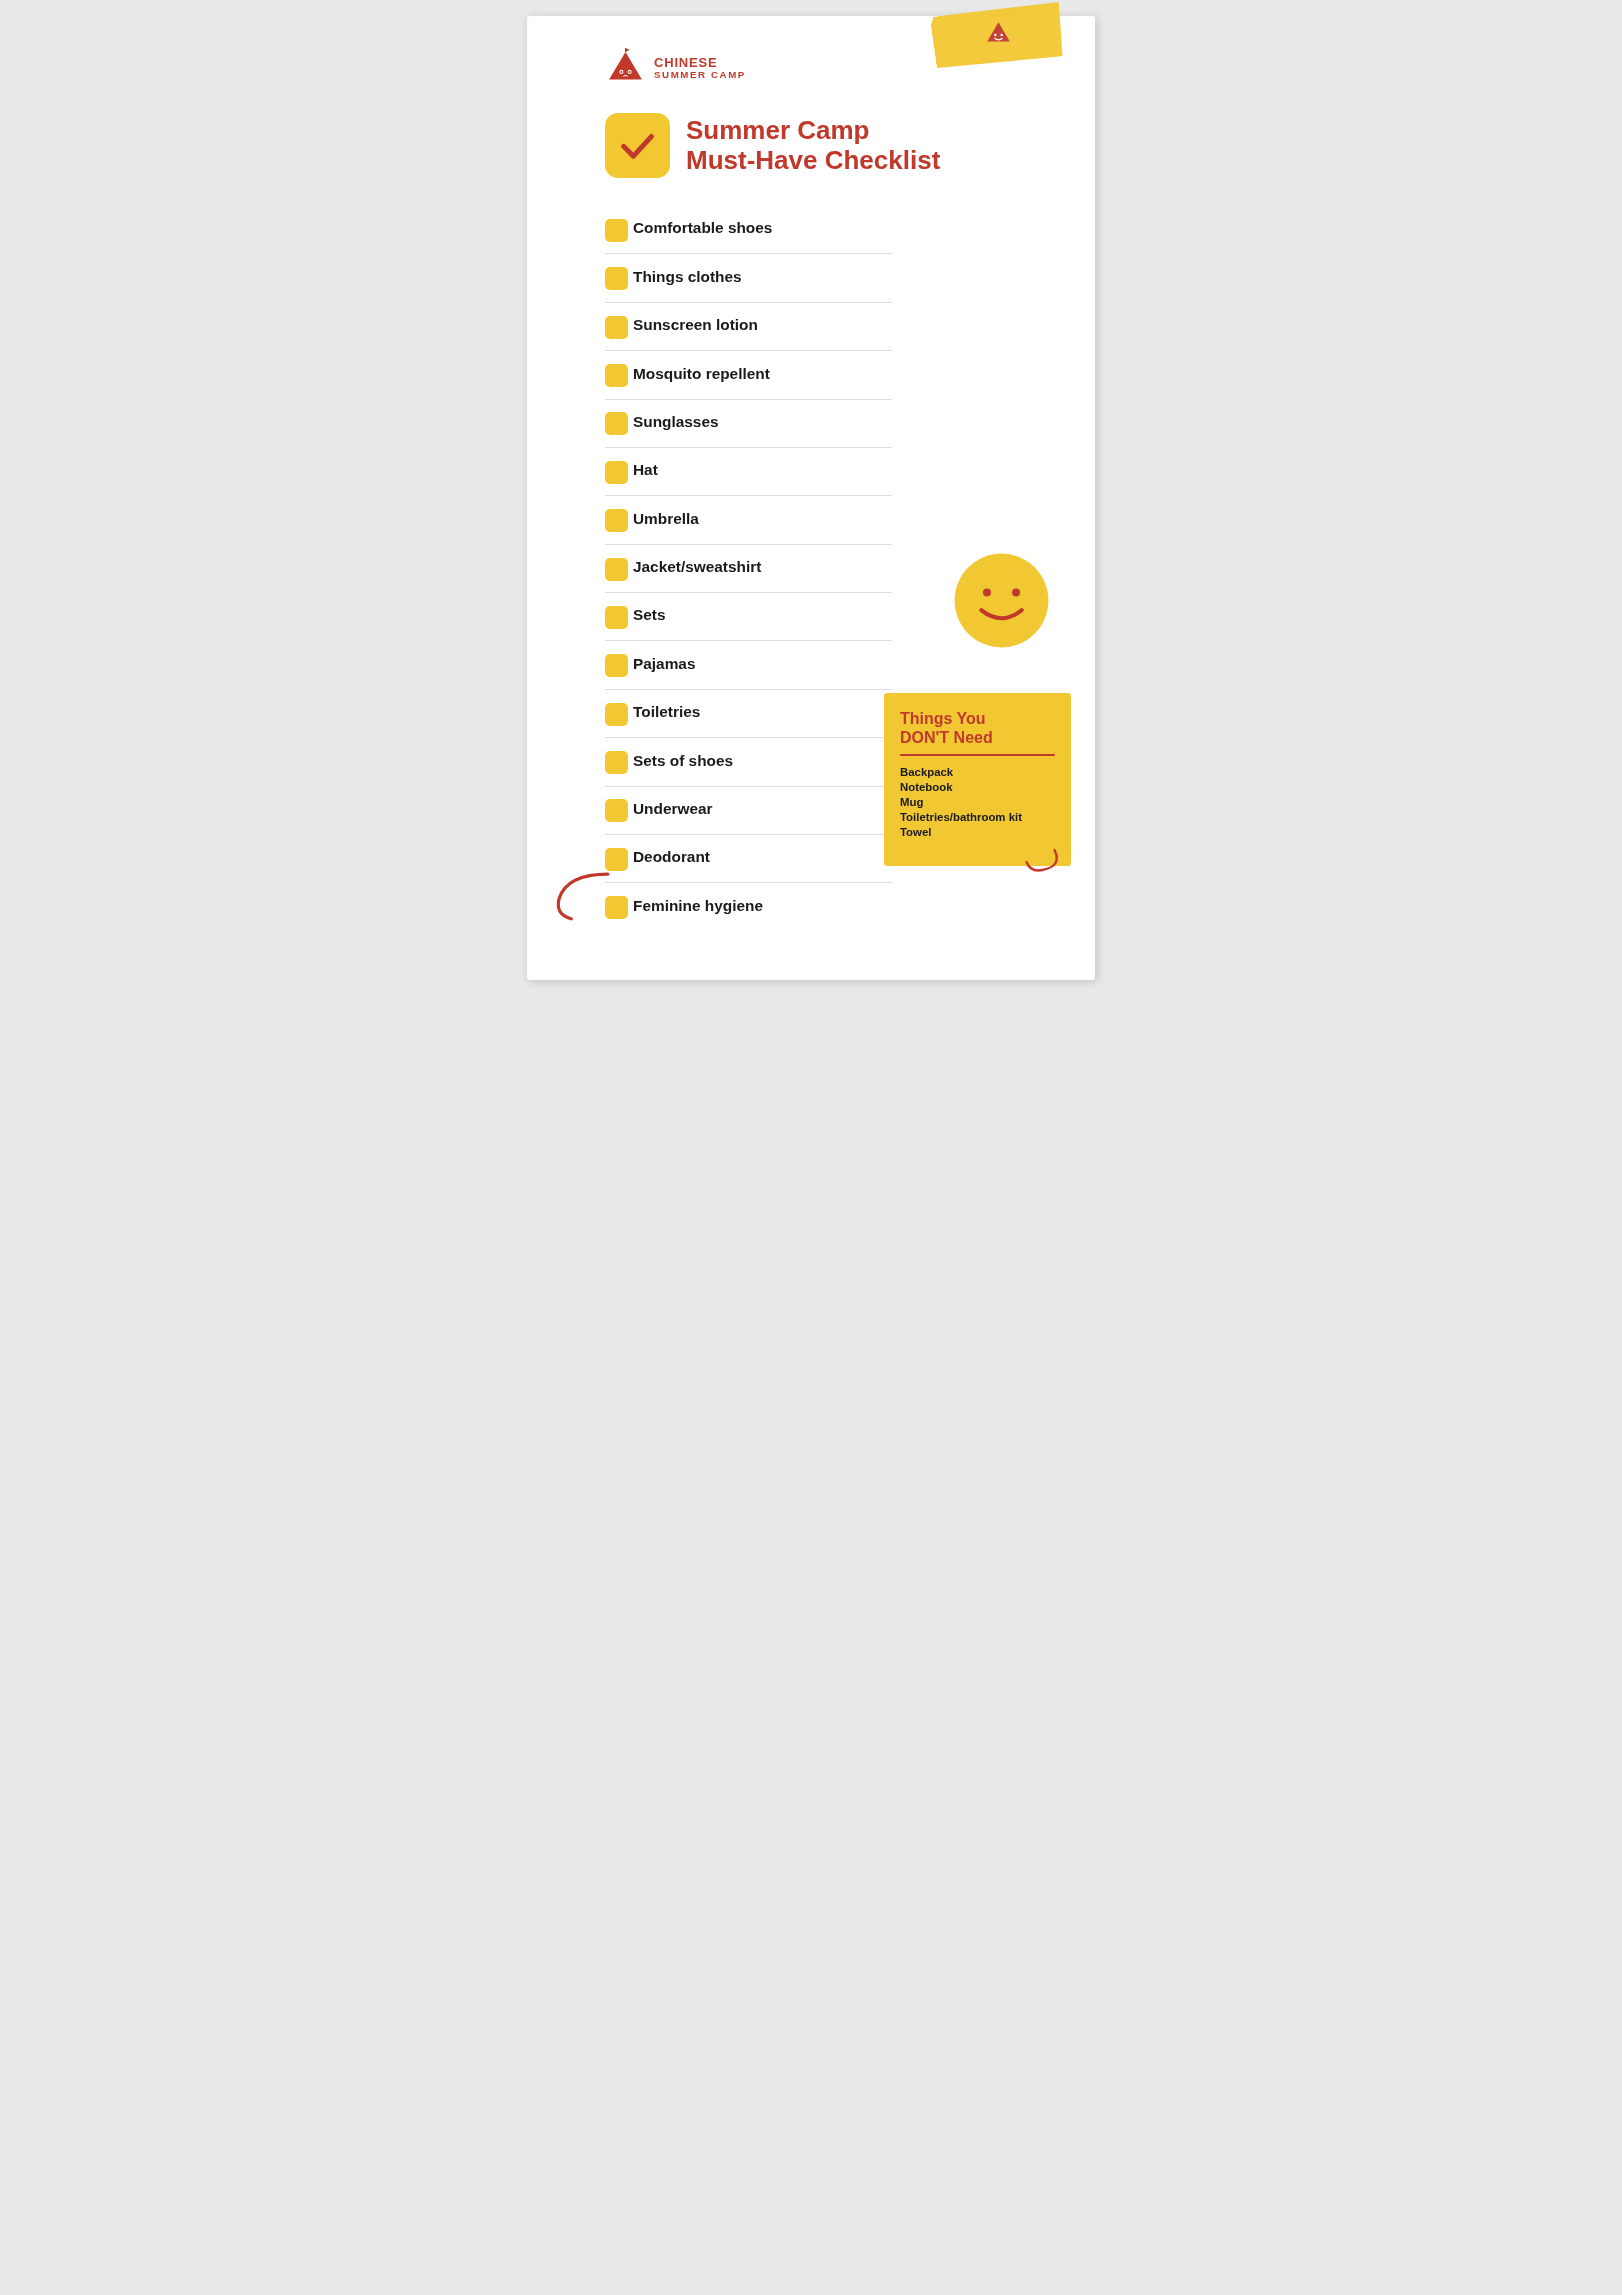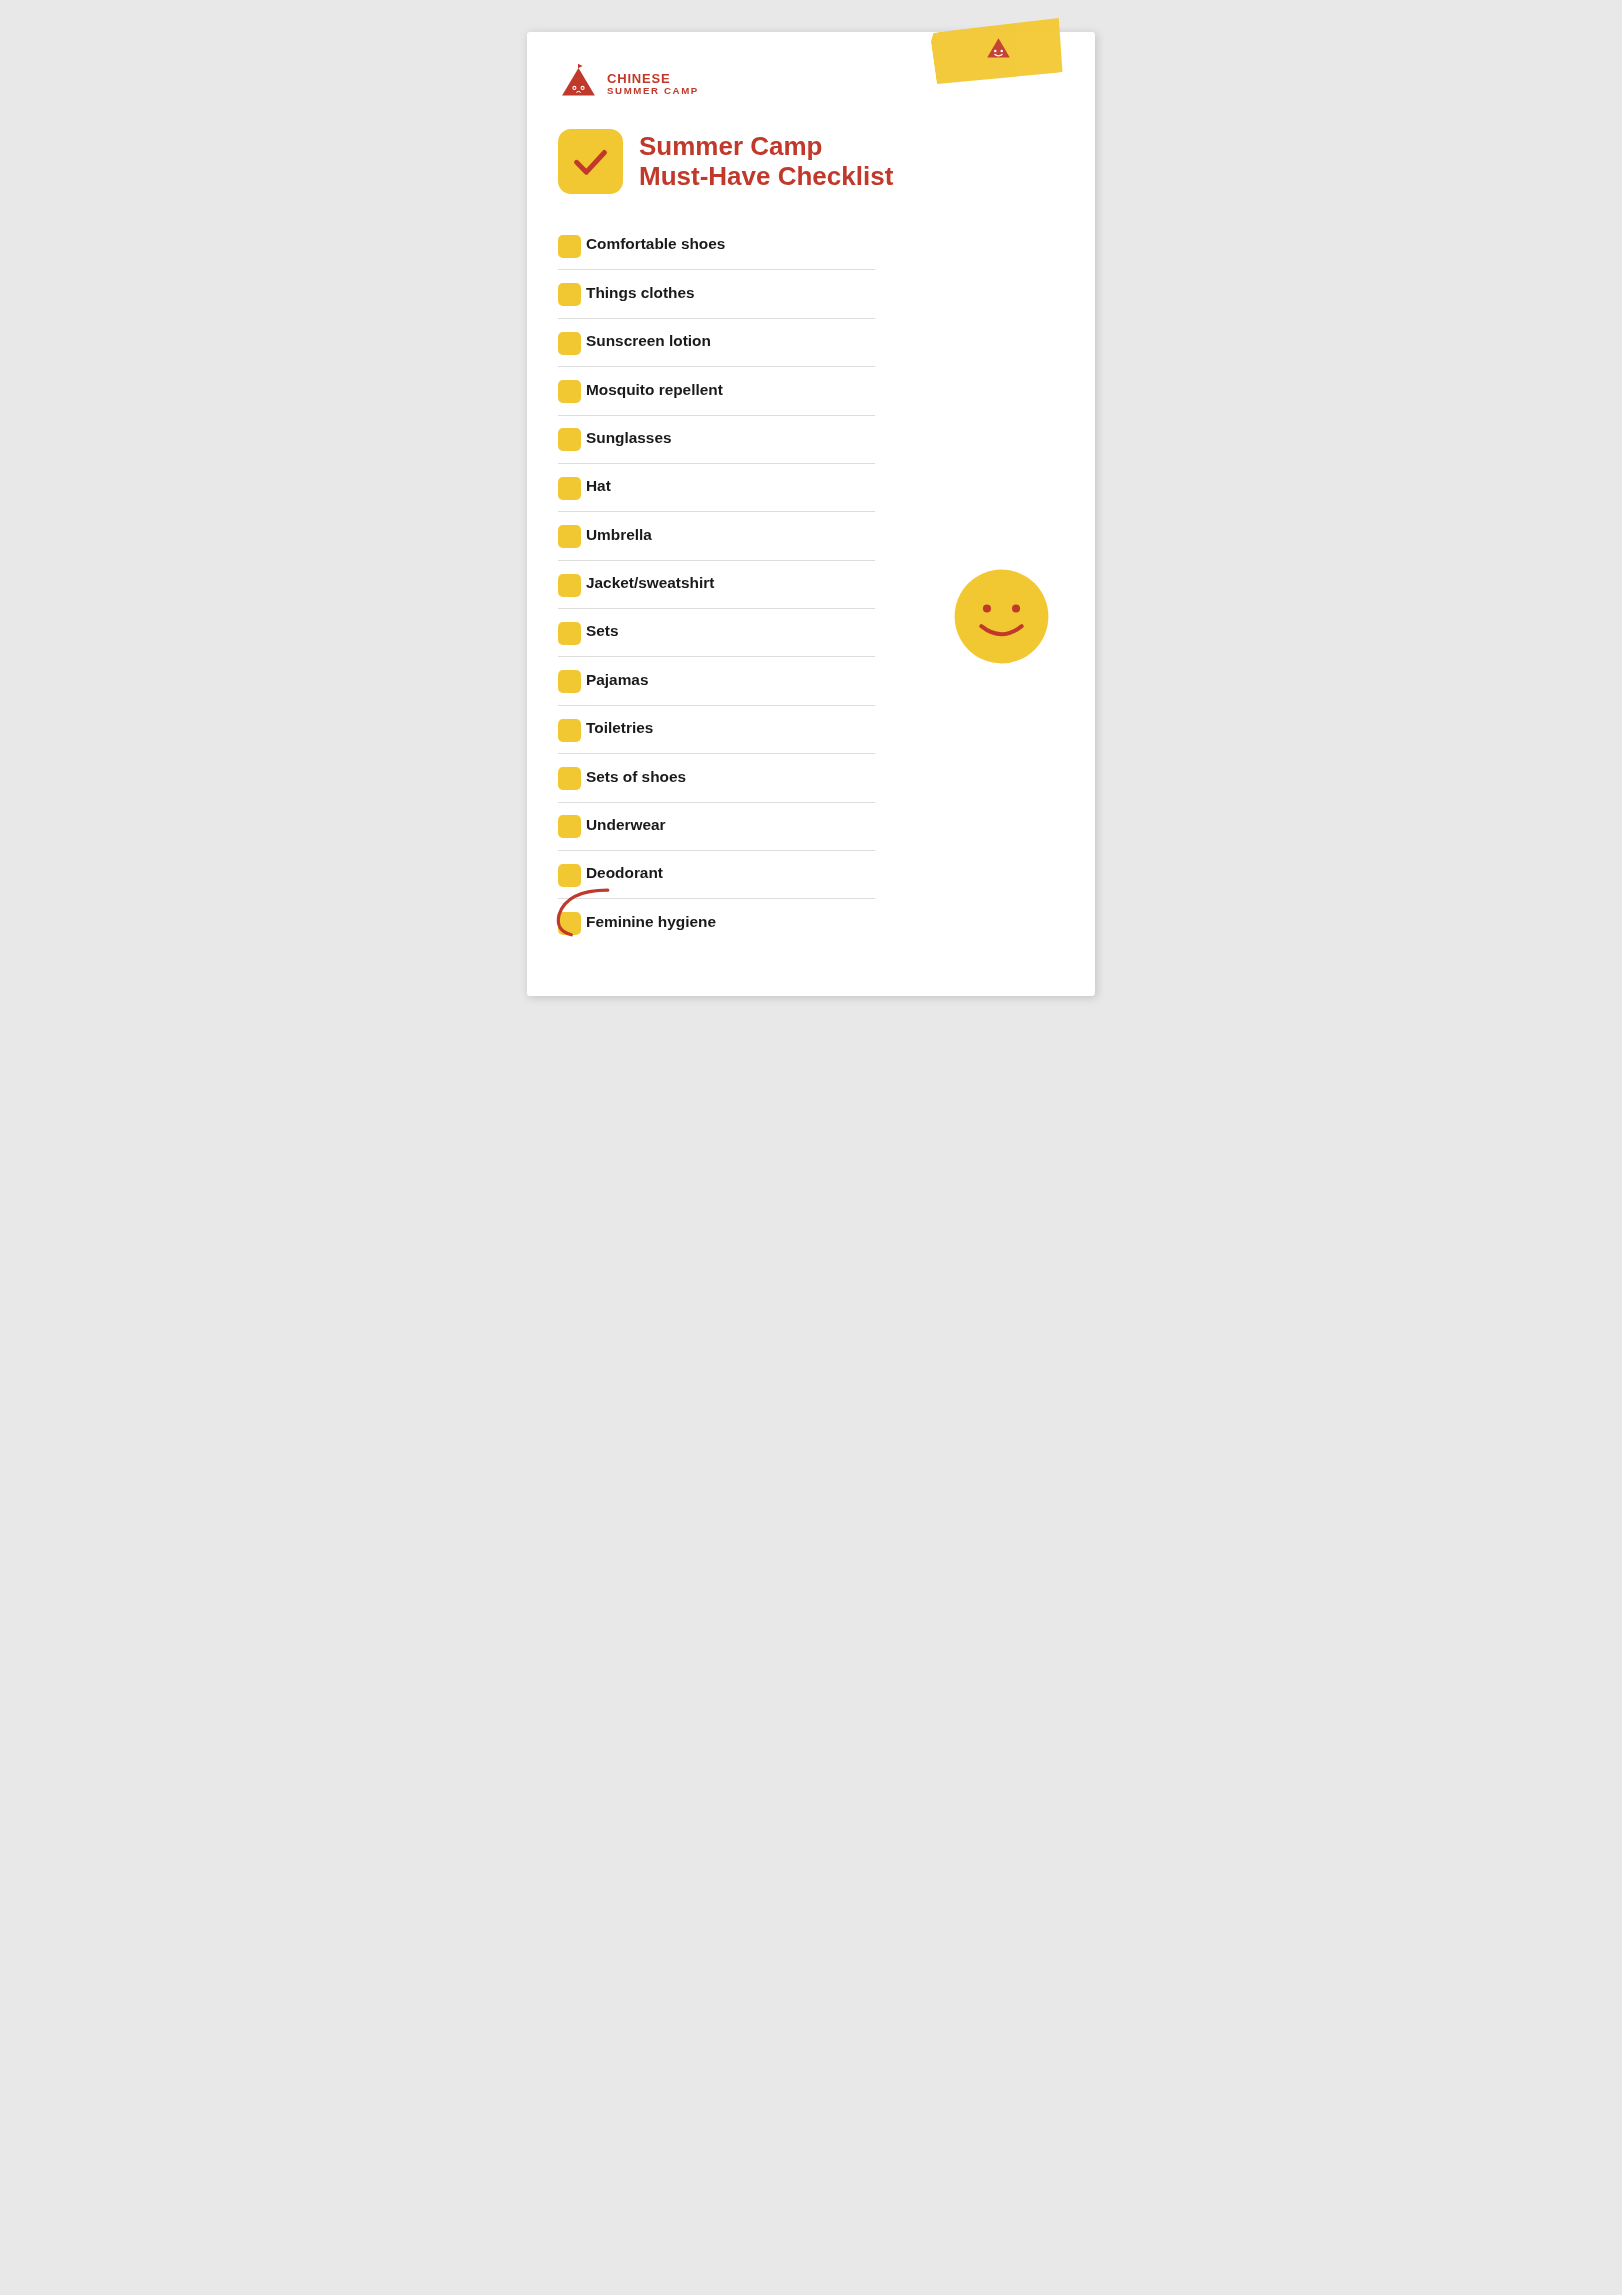--- a/index.html
+++ b/index.html
@@ -11,22 +11,22 @@
       align-items: flex-start;
       min-height: 100vh;
       font-family: 'Arial', sans-serif;
     }
 
     .page {
       width: 568px;
       min-height: 803px;
       background: #fff;
       position: relative;
-      padding: 32px 49px 49px 31px;
-      margin: 32px auto;
+      padding: 32px 49px 49px 78px;
+      margin: 16px auto;
       box-shadow: 1.6px 1.6px 8px rgba(0,0,0,0.15);
       border-radius: 3.2px;
     }
 
     
     .tape-top-right {
       position: absolute;
       top: -8px;
       right: 32px;
       width: 130px;
@@ -319,19 +319,37 @@
 
   <svg class="smiley-face" viewBox="0 0 120 120">
     <circle cx="60" cy="60" r="58" fill="#f2c832" stroke="none"></circle>
 
     <circle cx="42" cy="50" r="5" fill="#c0392b"></circle>
     <circle cx="78" cy="50" r="5" fill="#c0392b"></circle>
 
     <path d="M35,72 Q60,92 85,72" stroke="#c0392b" stroke-width="5" fill="none" stroke-linecap="round"></path>
   </svg>
 
+  <div class="dont-need-box">
+    <div class="dont-need-title">
+      <span>Things You</span><br>
+      <span>DON'T Need</span>
+    </div>
+    <div class="dont-need-divider"></div>
+    <ul class="dont-need-list" id="dont-need-container">
+    <li>Backpack</li>
+        <li>Notebook</li>
+        <li>Mug</li>
+        <li>Toiletries/bathroom kit</li>
+        <li>Towel</li>
+      </ul>
+
+    <svg style="position:absolute;bottom:-8px;right:8px;" width="41" height="28" viewBox="0 0 50 35">
+      <path d="M40,5 Q50,25 25,30 Q10,33 5,20" stroke="#c0392b" stroke-width="3" fill="none" stroke-linecap="round"></path>
+    </svg>
+  </div>
 
   <svg class="curl-bottom-left" width="73" height="65" viewBox="0 0 90 80">
     <path d="M70,10 Q20,10 10,40 Q5,60 25,65" stroke="#c0392b" stroke-width="4" fill="none" stroke-linecap="round"></path>
   </svg>
 
 </div>
 
 
 </body></html>

